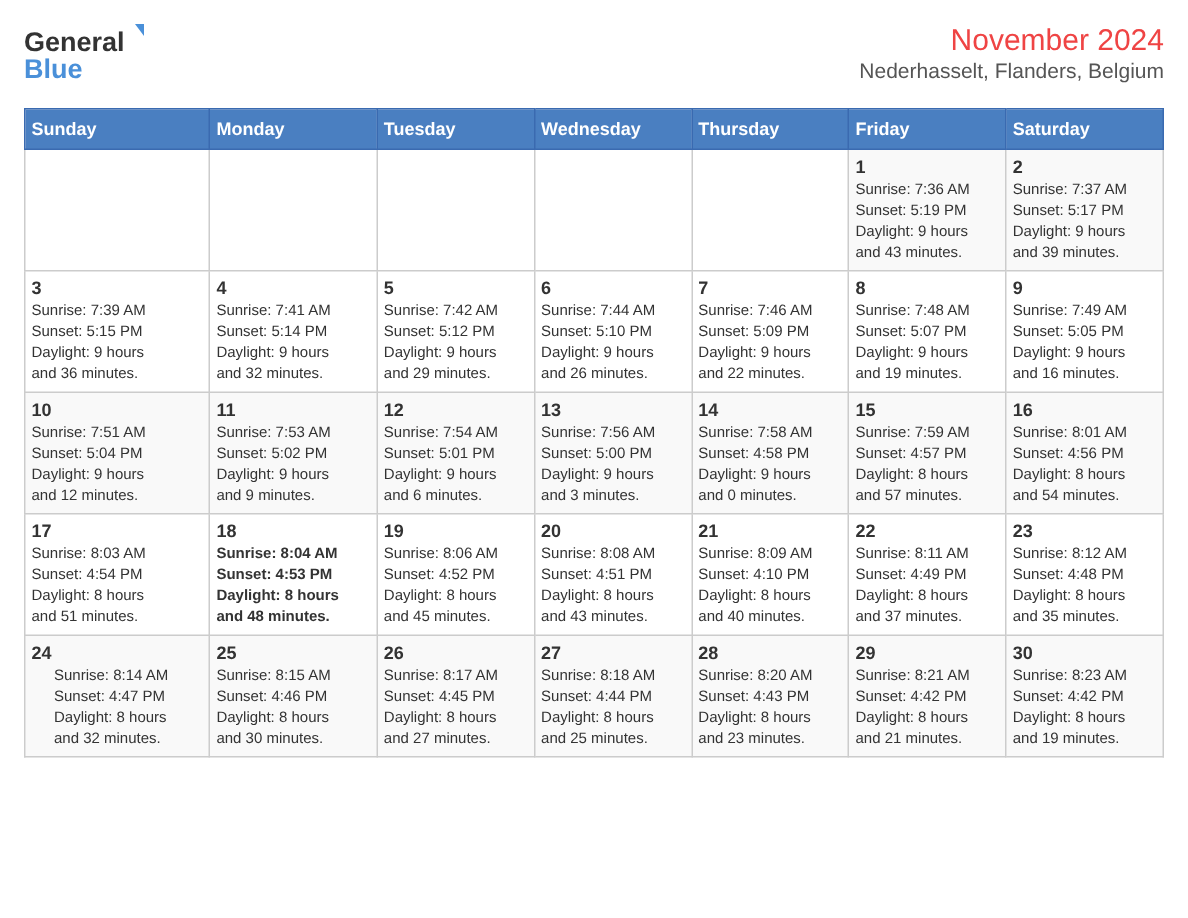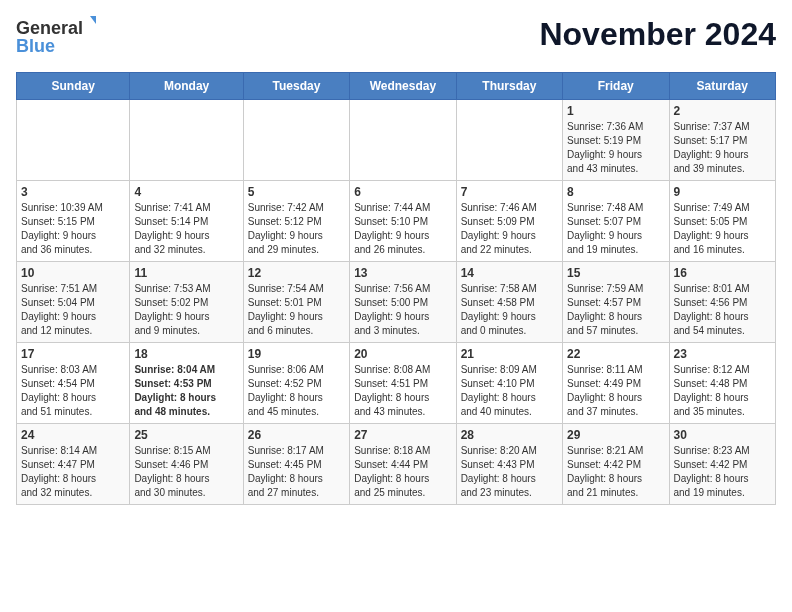--- a/index.html
+++ b/index.html
@@ -18,38 +18,38 @@
     }
     .logo {
       display: flex;
       align-items: center;
       gap: 4px;
     }
     .title-block {
       text-align: right;
     }
     .month-title {
-      font-size: 32px;
-      font-weight: bold;
-      color: #0f172a;
+      font-size: 20px;
+      font-weight: normal;
+      color: #ef4444;
     }
     .location {
       font-size: 14px;
       color: #555;
     }
     table {
       width: 100%;
       border-collapse: collapse;
       font-size: 11px;
     }
     thead tr th {
       background: #4a7fc1;
       color: #fff;
       padding: 6px 4px;
-      text-align: center;
+      text-align: left;
       font-weight: bold;
       font-size: 12px;
       border: 1px solid #3a6ab0;
     }
     tbody tr td {
       border: 1px solid #ccc;
       vertical-align: top;
       padding: 4px;
       height: 80px;
       background: #fff;
@@ -78,20 +78,21 @@
 <div class="header">
   <div class="logo">
       <svg width="80" height="44" viewBox="0 0 80 44">
     <text x="0" y="18" font-size="18" font-weight="bold" fill="#333" font-family="Arial">General</text>
     <text x="0" y="36" font-size="18" font-weight="bold" fill="#4a90d9" font-family="Arial">Blue</text>
     <polygon points="74,0 80,0 80,8" fill="#4a90d9"></polygon>
   </svg>
     </div>
   <div class="title-block">
     <div class="month-title">November 2024</div>
+    <div class="location">Nederhasselt, Flanders, Belgium</div>
   </div>
 </div>
 
 <table>
   <thead>
     <tr>
     <th>Sunday</th>
         <th>Monday</th>
         <th>Tuesday</th>
         <th>Wednesday</th>
@@ -118,21 +119,21 @@
           <div class="day-num">2</div>
           <div class="day-info" style="white-space: pre-line;">Sunrise: 7:37 AM
 Sunset: 5:17 PM
 Daylight: 9 hours
 and 39 minutes.</div>
         </td>
       </tr>
       <tr>
         <td>
           <div class="day-num">3</div>
-          <div class="day-info" style="white-space: pre-line;">Sunrise: 10:39 AM
+          <div class="day-info" style="white-space: pre-line;">Sunrise: 7:39 AM
 Sunset: 5:15 PM
 Daylight: 9 hours
 and 36 minutes.</div>
         </td>
         <td>
           <div class="day-num">4</div>
           <div class="day-info" style="white-space: pre-line;">Sunrise: 7:41 AM
 Sunset: 5:14 PM
 Daylight: 9 hours
 and 32 minutes.</div>
@@ -271,21 +272,21 @@
           <div class="day-num">23</div>
           <div class="day-info" style="white-space: pre-line;">Sunrise: 8:12 AM
 Sunset: 4:48 PM
 Daylight: 8 hours
 and 35 minutes.</div>
         </td>
       </tr>
       <tr>
         <td>
           <div class="day-num">24</div>
-          <div class="day-info" style="white-space: pre-line;">Sunrise: 8:14 AM
+          <div class="day-info" style="white-space: pre-line; margin-left: 15px;">Sunrise: 8:14 AM
 Sunset: 4:47 PM
 Daylight: 8 hours
 and 32 minutes.</div>
         </td>
         <td>
           <div class="day-num">25</div>
           <div class="day-info" style="white-space: pre-line;">Sunrise: 8:15 AM
 Sunset: 4:46 PM
 Daylight: 8 hours
 and 30 minutes.</div>

